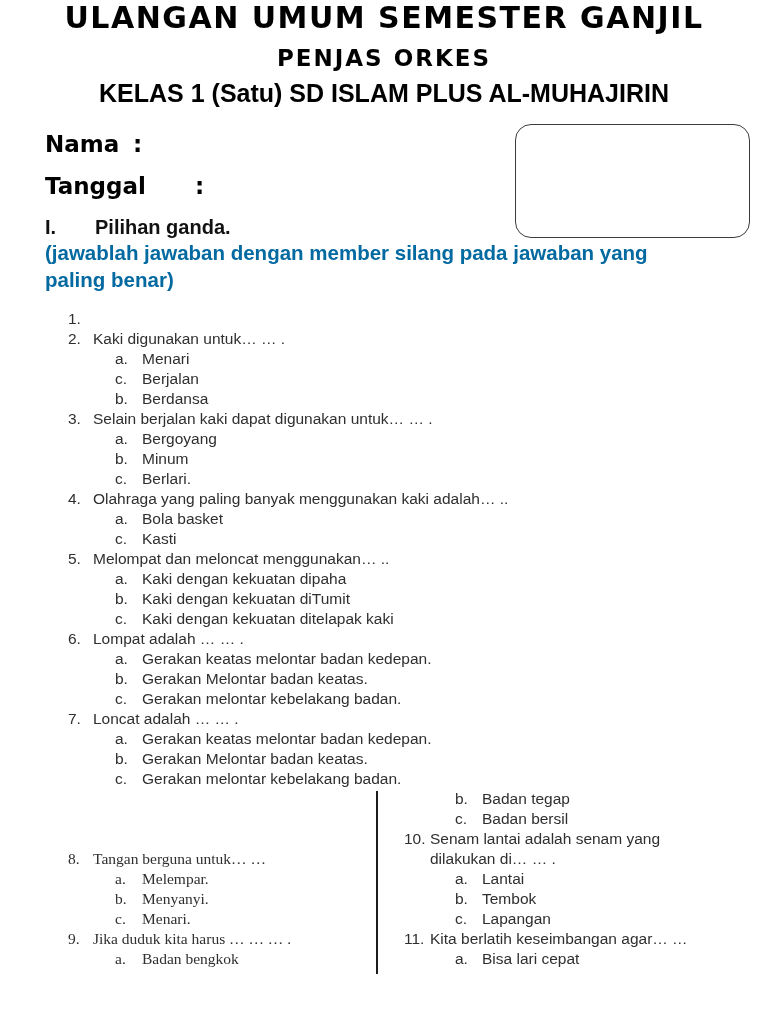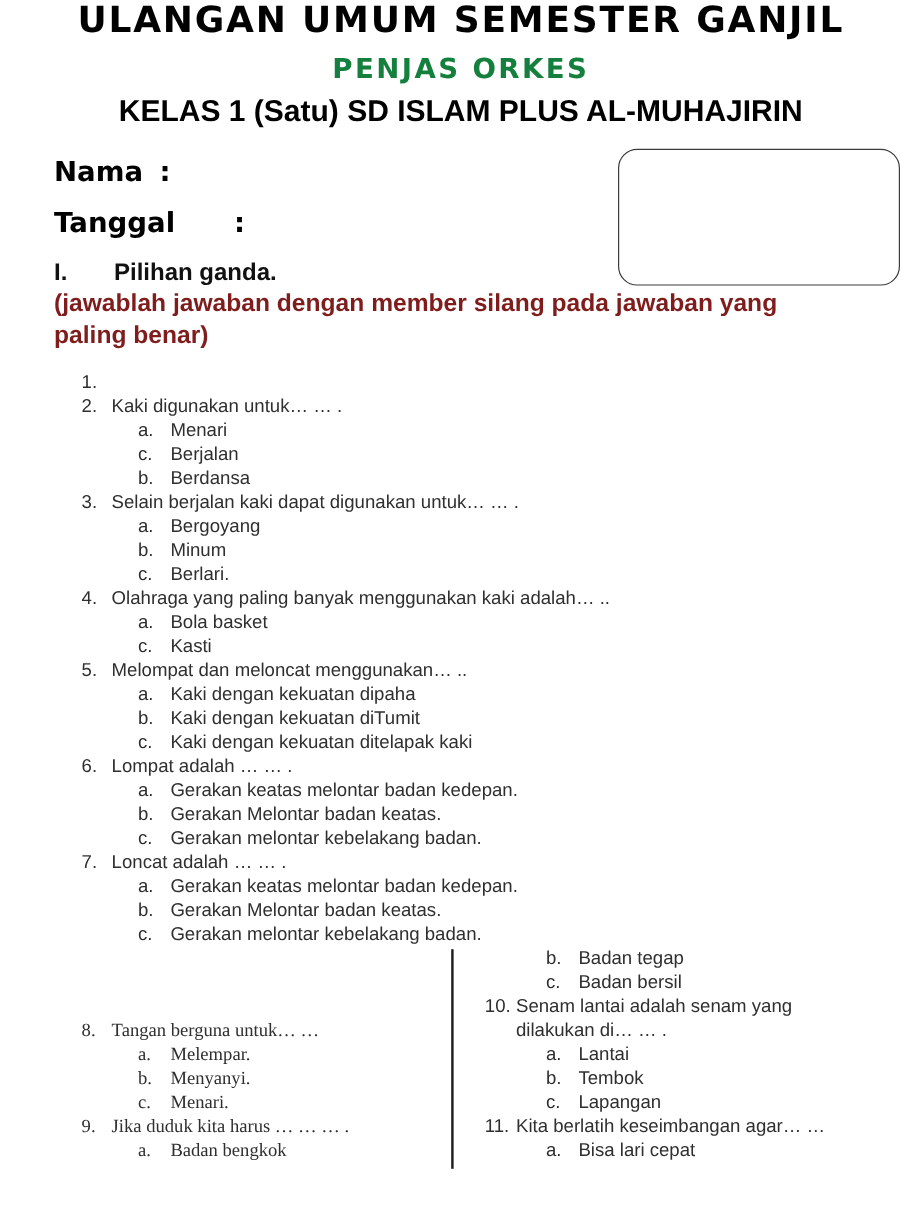--- a/index.html
+++ b/index.html
@@ -17,21 +17,21 @@
     text-align:center;
     font-family:"DejaVu Sans", sans-serif;
     font-size:30px; line-height:36px; font-weight:800;
     letter-spacing:1.5px; color:#000;
   }
   .hdr-subtitle {
     margin:8px 0 0 0;
     text-align:center;
     font-family:"DejaVu Sans", sans-serif;
     font-size:23px; line-height:28px; font-weight:800;
-    letter-spacing:2px; color:#15803d;
+    letter-spacing:2px; color:#000000;
   }
   .hdr-class {
     margin:6px 0 0 0;
     text-align:center;
     font-family:"Liberation Sans", sans-serif;
     font-size:25px; line-height:30px; font-weight:bold;
     color:#000;
   }
   
   .field-row {
@@ -52,21 +52,21 @@
     background:#ffffff;
   }
   
   .section-row {
     margin:14px 0 0 45px;
     font-size:20px; line-height:24px; font-weight:bold; color:#111;
   }
   .sec-num { display:inline-block; width:50px; }
   .instruction {
     margin:0 0 0 45px;
-    font-size:20.5px; line-height:27px; font-weight:bold; color:#7f1d1d;
+    font-size:20.5px; line-height:27px; font-weight:bold; color:#0369a1;
   }
   .instruction div { white-space:pre; }
   
   .list { margin-top:16px; }
   .row { height:20px; line-height:20px; font-size:15.5px; white-space:pre; }
   .qnum { display:inline-block; margin-left:68px; width:25px; }
   .olet { display:inline-block; margin-left:115px; width:27px; }
   
   .bottom { position:relative; display:flex; height:214px; }
   .col-l { width:376px; padding-top:60px; box-sizing:border-box;font-family:Liberation Serif, serif; }

